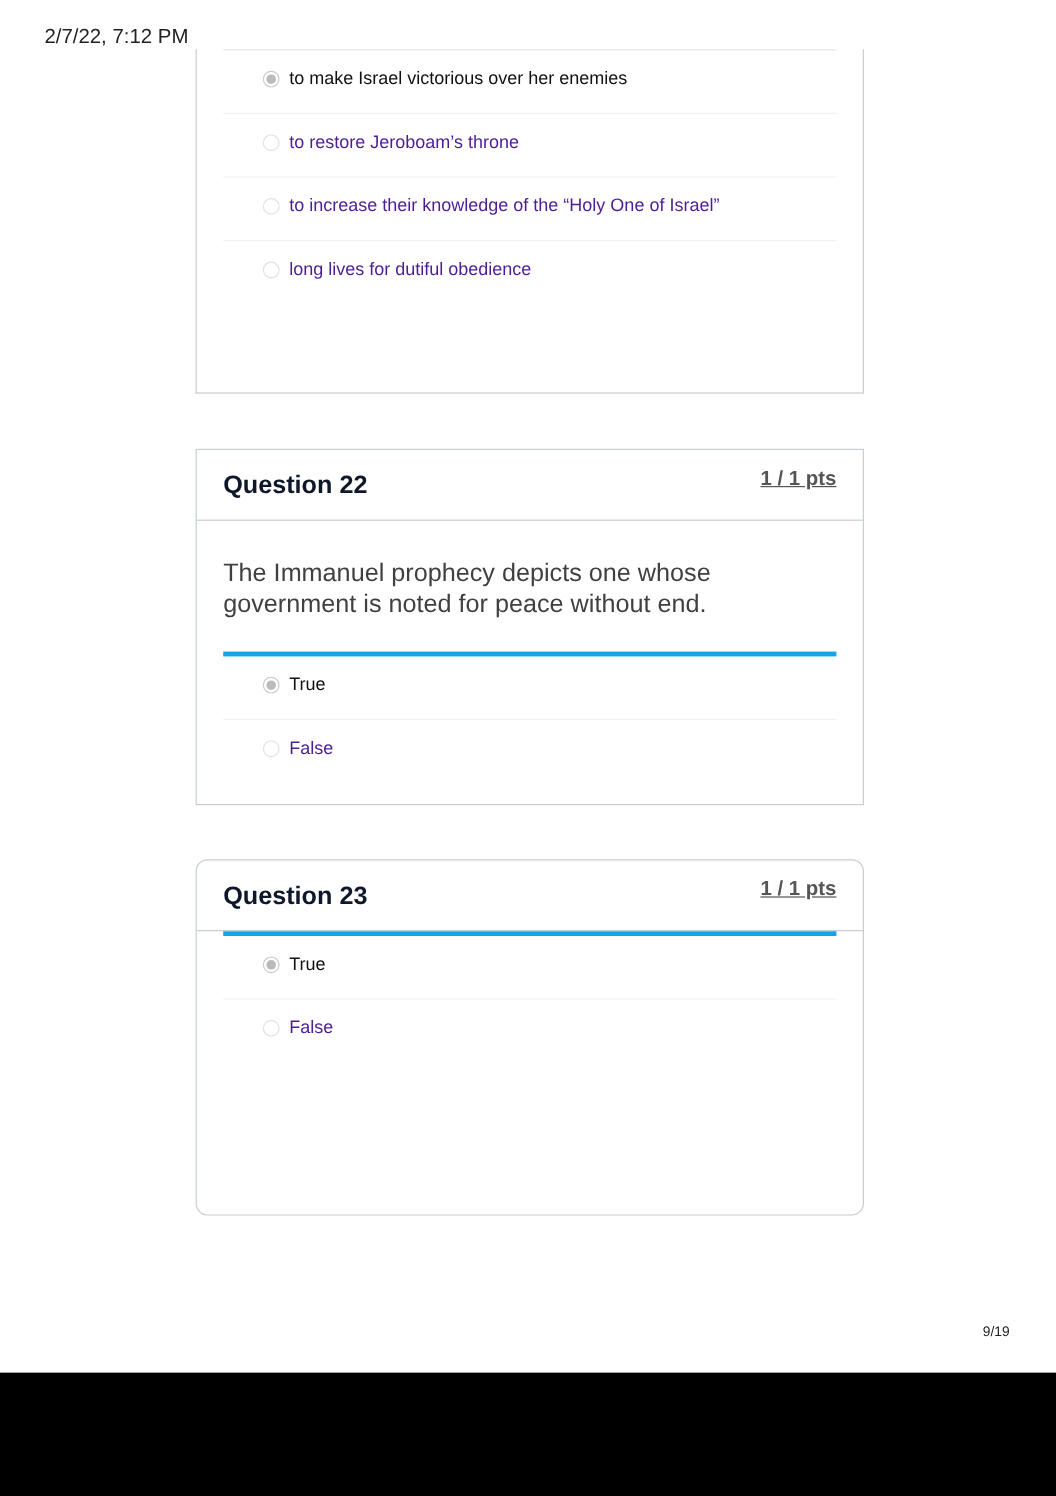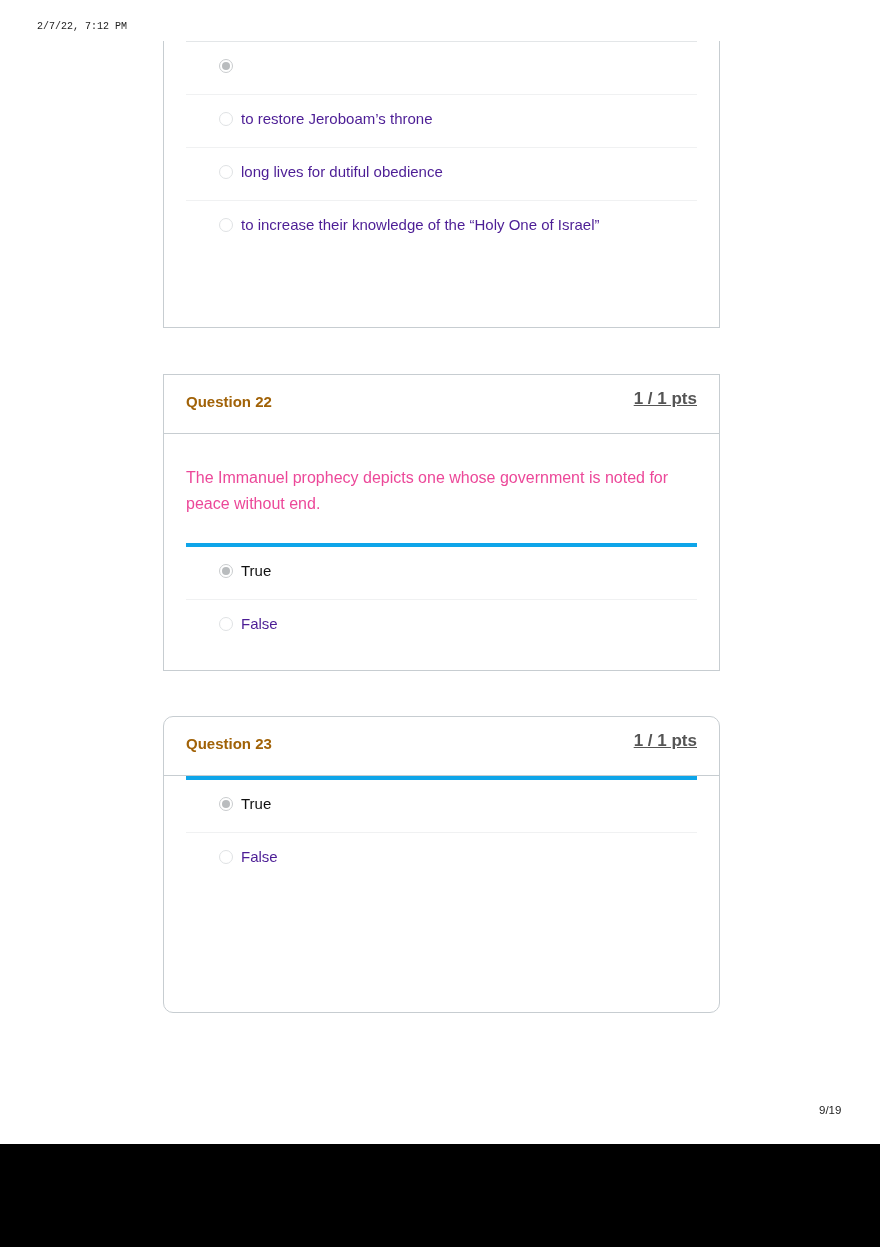--- a/index.html
+++ b/index.html
@@ -1,59 +1,60 @@
 <!DOCTYPE html>
 <html><head>
   <meta charset="utf-8">
   <style>
     * { box-sizing: border-box; margin: 0; padding: 0; }
     html, body { width: 880px; height: 1247px; background: #000; overflow: hidden; }
     body { position: relative; font-family: "Liberation Sans", sans-serif; }
     .page { position: absolute; left: 0; top: 0; width: 880px; height: 1144px; background: #fff; }
-    .print-date { position: absolute; left: 37px; top: 21px; font-size: 10px; color: #222; font-family: Liberation Mono, monospace; }
+    .print-date { position: absolute; left: 37px; top: 21px; font-size: 17px; color: #222; font-family: Liberation Sans, sans-serif; }
     .page-num { position: absolute; left: 819px; top: 1104px; font-size: 11.5px; color: #222; }
     .black-band { position: absolute; left: 0; top: 1144px; width: 880px; height: 103px; background: #000; }
 
     .card { position: absolute; left: 163px; width: 557px; border: 1px solid #c7cdd1; background: #fff; }
     .card.partial { border-top: none; }
     .card-header { height: 59px; border-bottom: 1px solid #c7cdd1; position: relative; }
-    .q-title { position: absolute; left: 22px; top: 18px; font-size: 15px; font-weight: bold; color: #a16207; font-family: "Liberation Sans", sans-serif; }
+    .q-title { position: absolute; left: 22px; top: 18px; font-size: 21px; font-weight: bold; color: #0f172a; font-family: "Liberation Sans", sans-serif; }
     .q-pts { position: absolute; right: 22px; top: 14px; font-size: 17px; font-weight: bold; color: #555; text-decoration: underline; }
-    .q-text { padding: 31px 22px 0 22px; font-size: 16px; line-height: 26px; color: #ec4899; height: 109px; }
+    .q-text { padding: 31px 22px 0 22px; font-size: 21px; line-height: 26px; color: #404040; height: 109px; }
     .answers { margin: 0 22px; border-top: 4px solid #0ea5e9; }
     .answer { height: 53px; position: relative; border-bottom: 1px solid #f0f1f2; }
     .answer:last-child { border-bottom: none; }
     .radio { position: absolute; left: 33px; top: 17px; width: 14px; height: 14px; border-radius: 50%; border: 1px solid #dfe2e4; background: #fff; }
     .radio.selected { border-color: #c9ccce; }
     .radio.selected::after { content: ""; position: absolute; left: 2px; top: 2px; width: 8px; height: 8px; border-radius: 50%; background: #b9bcbe; }
     .ans-label { position: absolute; left: 55px; top: 15px; font-size: 15px; color: #4c1d95; }
     .ans-label.selected { color: #111; }
   </style>
 </head>
 <body>
 
 <div class="page">
   <div class="print-date">2/7/22, 7:12 PM</div>
 
   <div class="card partial" style="top:41px; height:287px;">
     <div class="answers" style="border-top:1px solid #e3e6e8;">
       <div class="answer">
         <span class="radio selected"></span>
+        <span class="ans-label selected">to make Israel victorious over her enemies</span>
       </div>
       <div class="answer">
         <span class="radio"></span>
         <span class="ans-label">to restore Jeroboam’s throne</span>
       </div>
       <div class="answer">
         <span class="radio"></span>
-        <span class="ans-label">long lives for dutiful obedience</span>
+        <span class="ans-label">to increase their knowledge of the “Holy One of Israel”</span>
       </div>
       <div class="answer">
         <span class="radio"></span>
-        <span class="ans-label">to increase their knowledge of the “Holy One of Israel”</span>
+        <span class="ans-label">long lives for dutiful obedience</span>
       </div>
     </div>
   </div>
 
   <div class="card" style="top:374px; height:297px;">
     <div class="card-header">
       <div class="q-title">Question 22</div>
       <div class="q-pts">1 / 1 pts</div>
     </div>
     <div class="q-text">The Immanuel prophecy depicts one whose government is noted for peace without end.</div>

